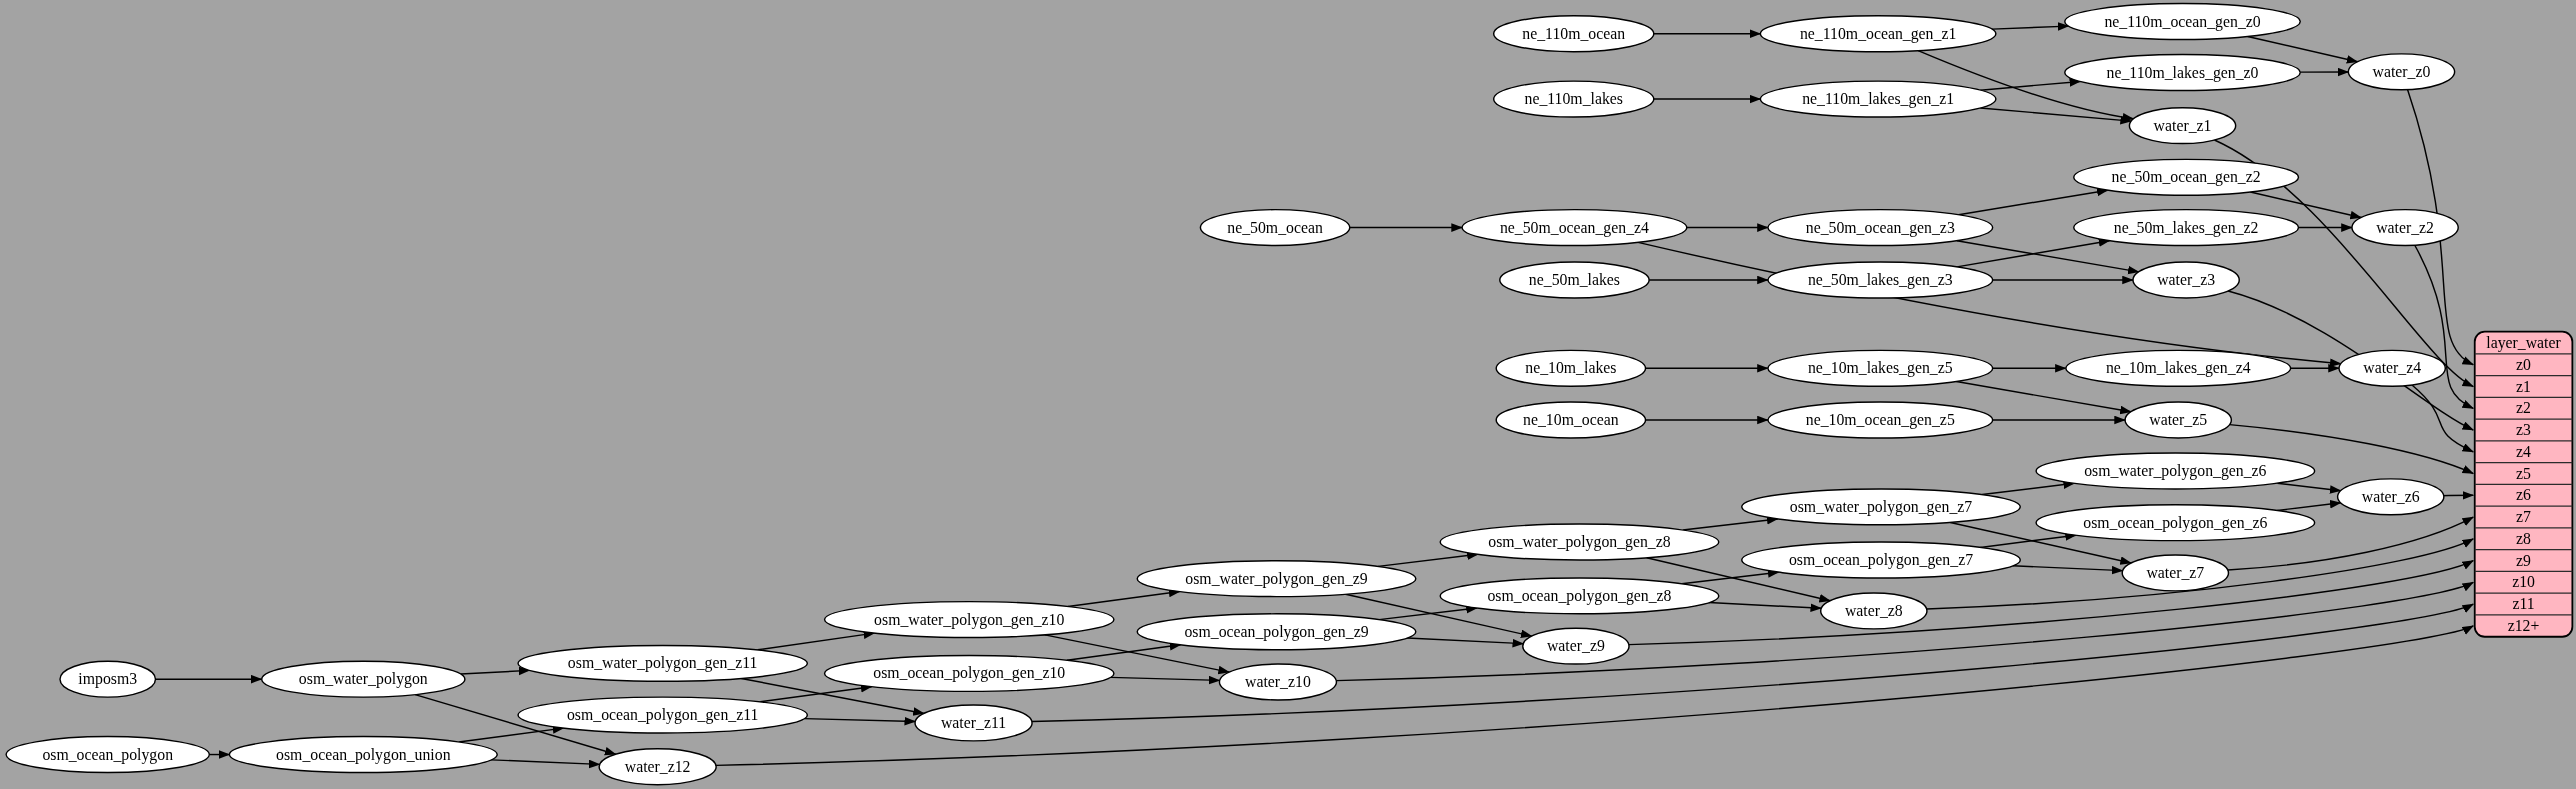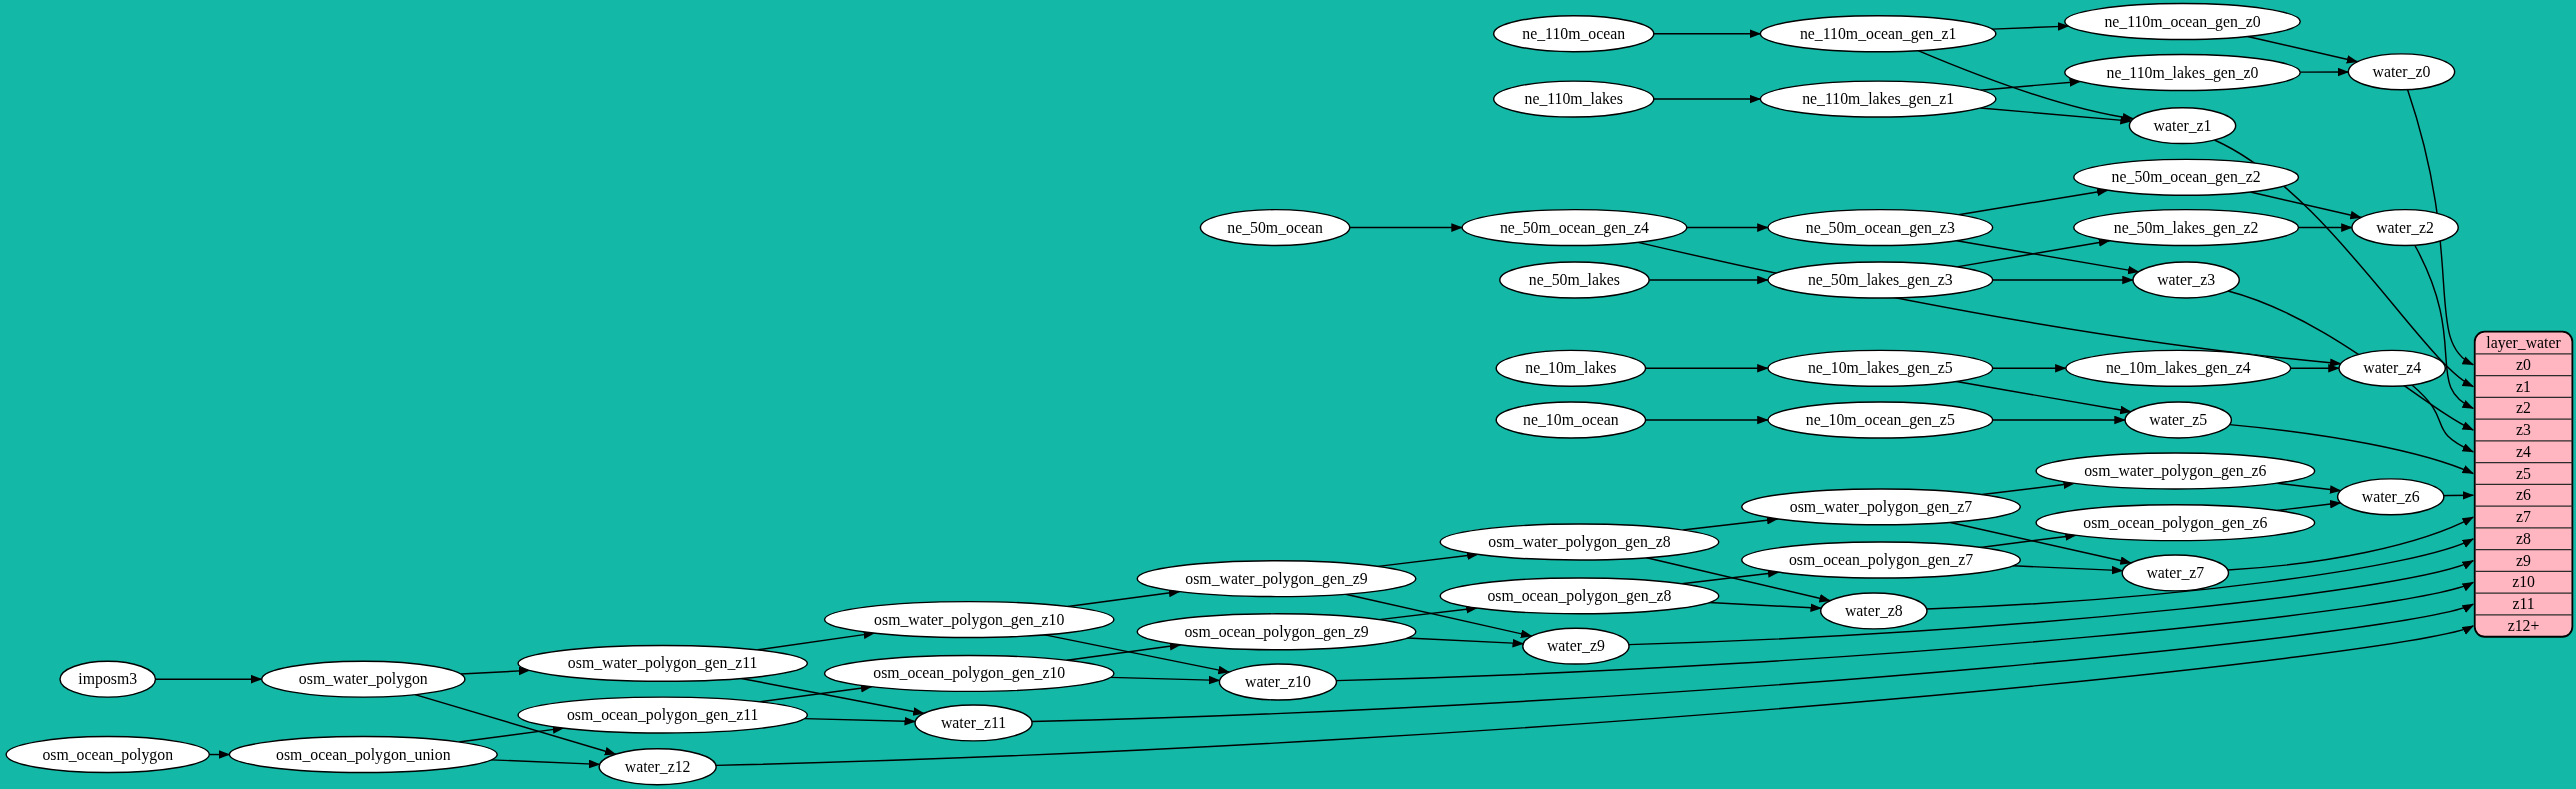--- a/index.html
+++ b/index.html
@@ -1,16 +1,16 @@
 <!DOCTYPE html>
 <html style="font-size:11.5px"><head>
 <meta charset="utf-8">
 <style>
   html,body{margin:0;padding:0;background:#ffffff;}
-  .canvas{width:2576px;height:789px;position:relative;background:#14b8a6;overflow:hidden;}
+  .canvas{width:2576px;height:789px;position:relative;background:#a3a3a3;overflow:hidden;}
   svg{display:block;}
   .node-ellipse{fill:#ffffff;stroke:#000000;stroke-width:2;}
   .node-label{font-family:"Liberation Serif",serif;font-size:22px;fill:#000000;text-anchor:middle;}
   .edge{fill:none;stroke:#000000;stroke-width:2;}
   .table-rect{stroke:#000000;stroke-width:2.5;}
   .table-sep{stroke:#2b2b2b;stroke-width:1.8;}
   .table-label{font-family:"Liberation Serif",serif;font-size:22px;fill:#000000;text-anchor:middle;}
 </style>
 </head>
 <body>

